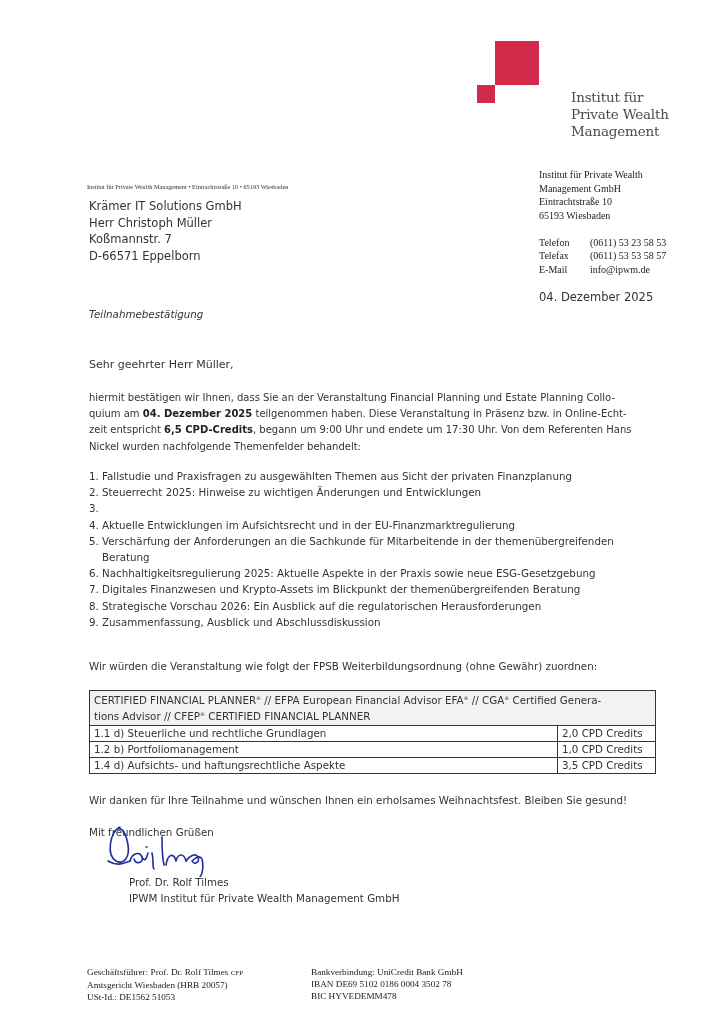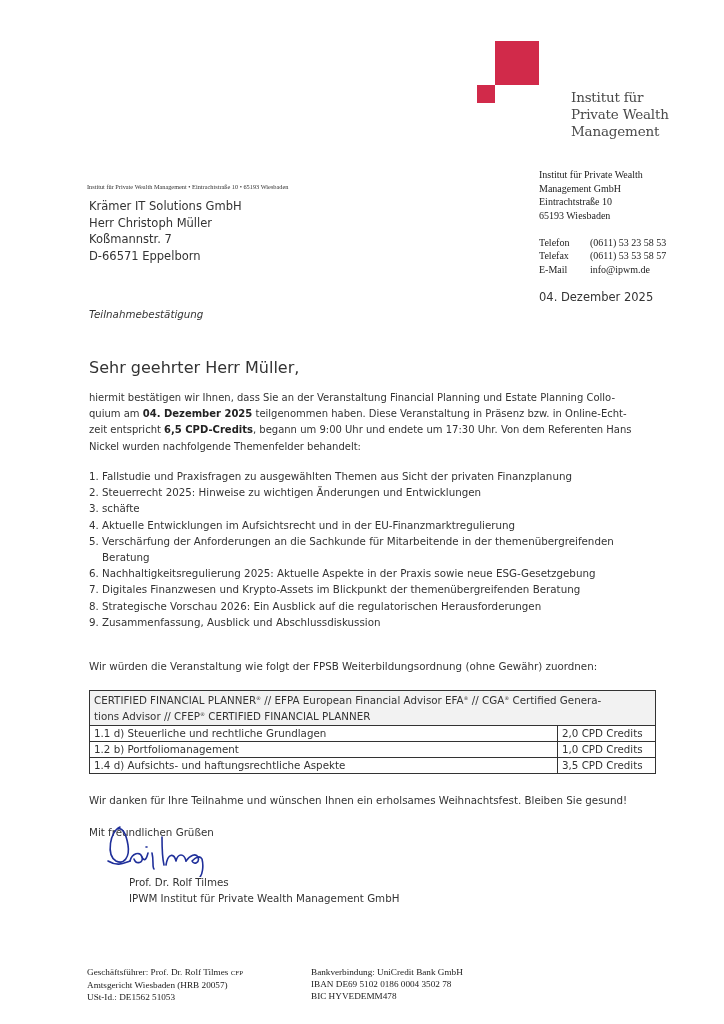--- a/index.html
+++ b/index.html
@@ -19,21 +19,21 @@
 
   .contact { left:539px; top:168px; font-family:"Liberation Serif", serif; font-size:10px; line-height:13.5px; color:#222; }
   .contact div { white-space:nowrap; }
   .contact .gap { height:13.5px; }
   .contact .row { display:flex; }
   .contact .row .lbl { width:51px; }
 
   .date { left:539px; top:290px; font-size:11.5px; color:#333; white-space:nowrap; }
 
   .subject { left:89px; top:308px; font-size:10.3px; font-style:italic; color:#333; white-space:nowrap; }
-  .salutation { left:89px; top:358px; font-size:16px; color:#333; white-space:nowrap; }
+  .salutation { left:89px; top:358px; font-size:11px; color:#333; white-space:nowrap; }
 
   .body-par { left:89px; top:390px; width:560px; font-size:10px; line-height:16.2px; color:#333; }
   .body-par div { white-space:nowrap; }
   .body-par b { font-weight:bold; color:#222; }
 
   .topics { left:89px; top:468px; width:565px; font-size:10.3px; line-height:16.2px; color:#333; list-style:none; }
   .topics li { display:flex; }
   .topics .num { width:13px; flex:none; }
   .topics .txt { flex:1; }
   .topics .txt div { white-space:nowrap; }
@@ -120,21 +120,20 @@
     </li>
   <li>
       <span class="num">2.</span>
       <span class="txt">
         <div>Steuerrecht 2025: Hinweise zu wichtigen Änderungen und Entwicklungen</div>
       </span>
     </li>
   <li>
       <span class="num">3.</span>
       <span class="txt">
-        <div>schäfte</div>
       </span>
     </li>
   <li>
       <span class="num">4.</span>
       <span class="txt">
         <div>Aktuelle Entwicklungen im Aufsichtsrecht und in der EU-Finanzmarktregulierung</div>
       </span>
     </li>
   <li>
       <span class="num">5.</span>

